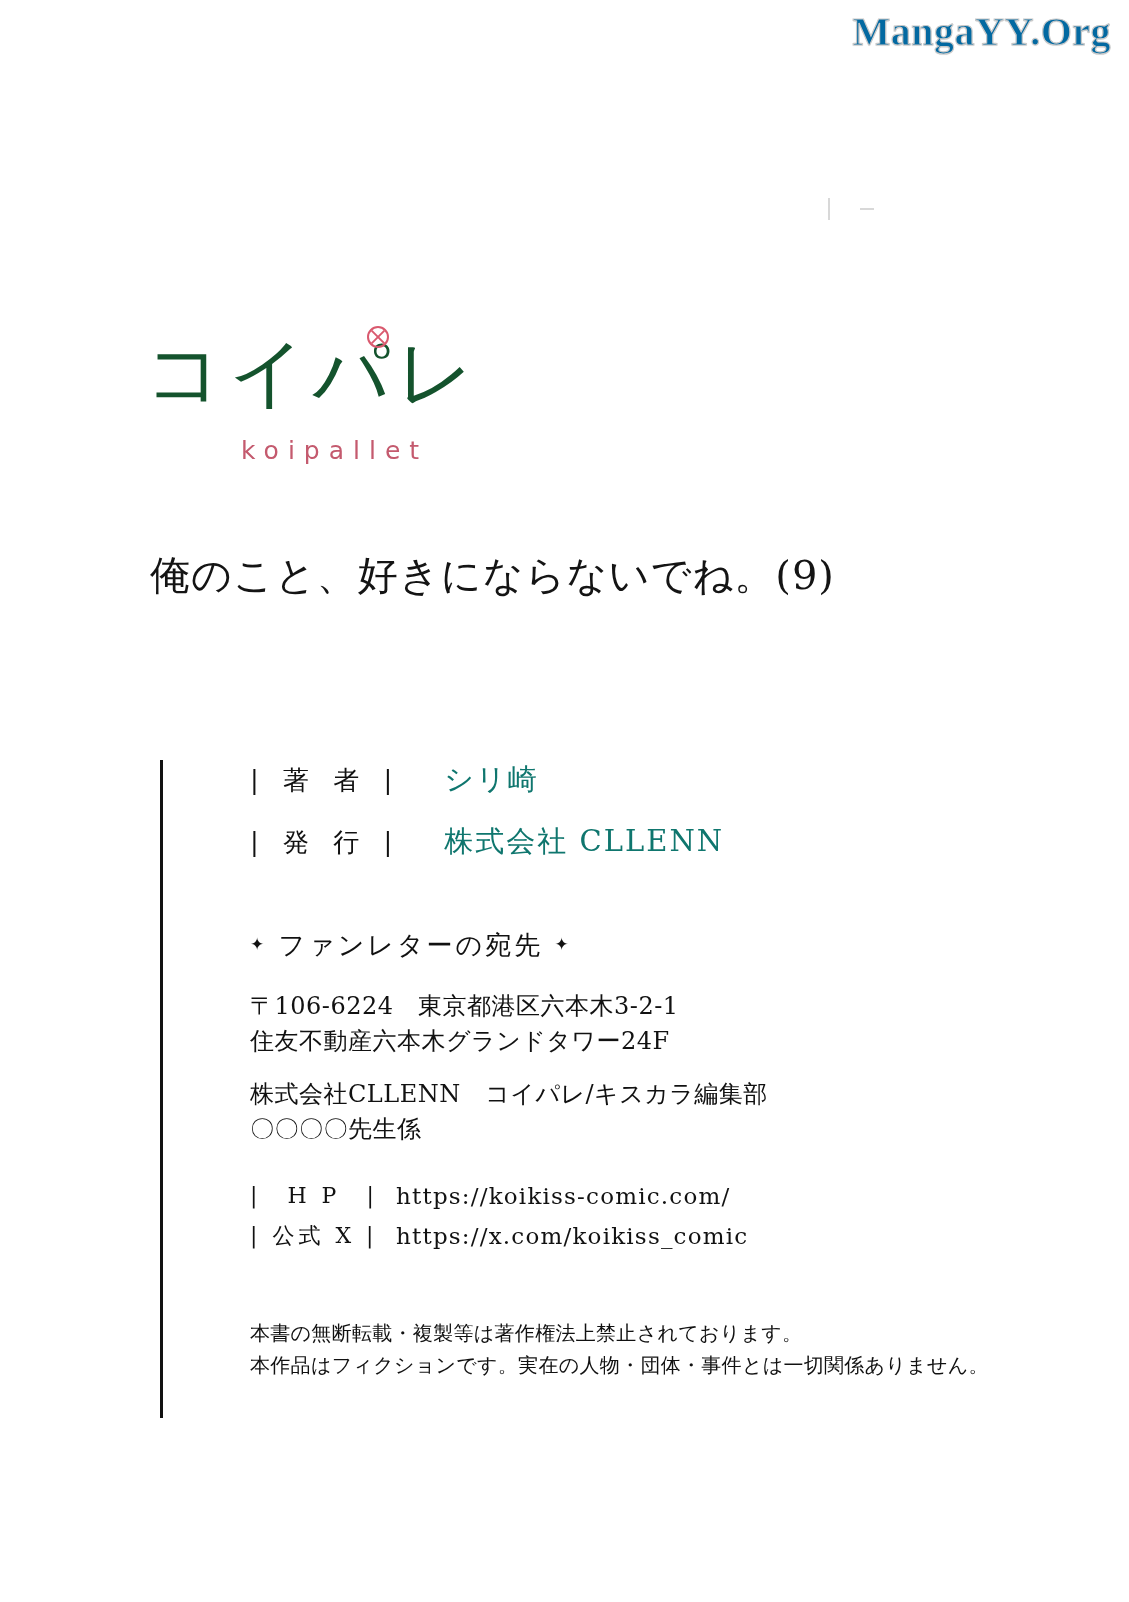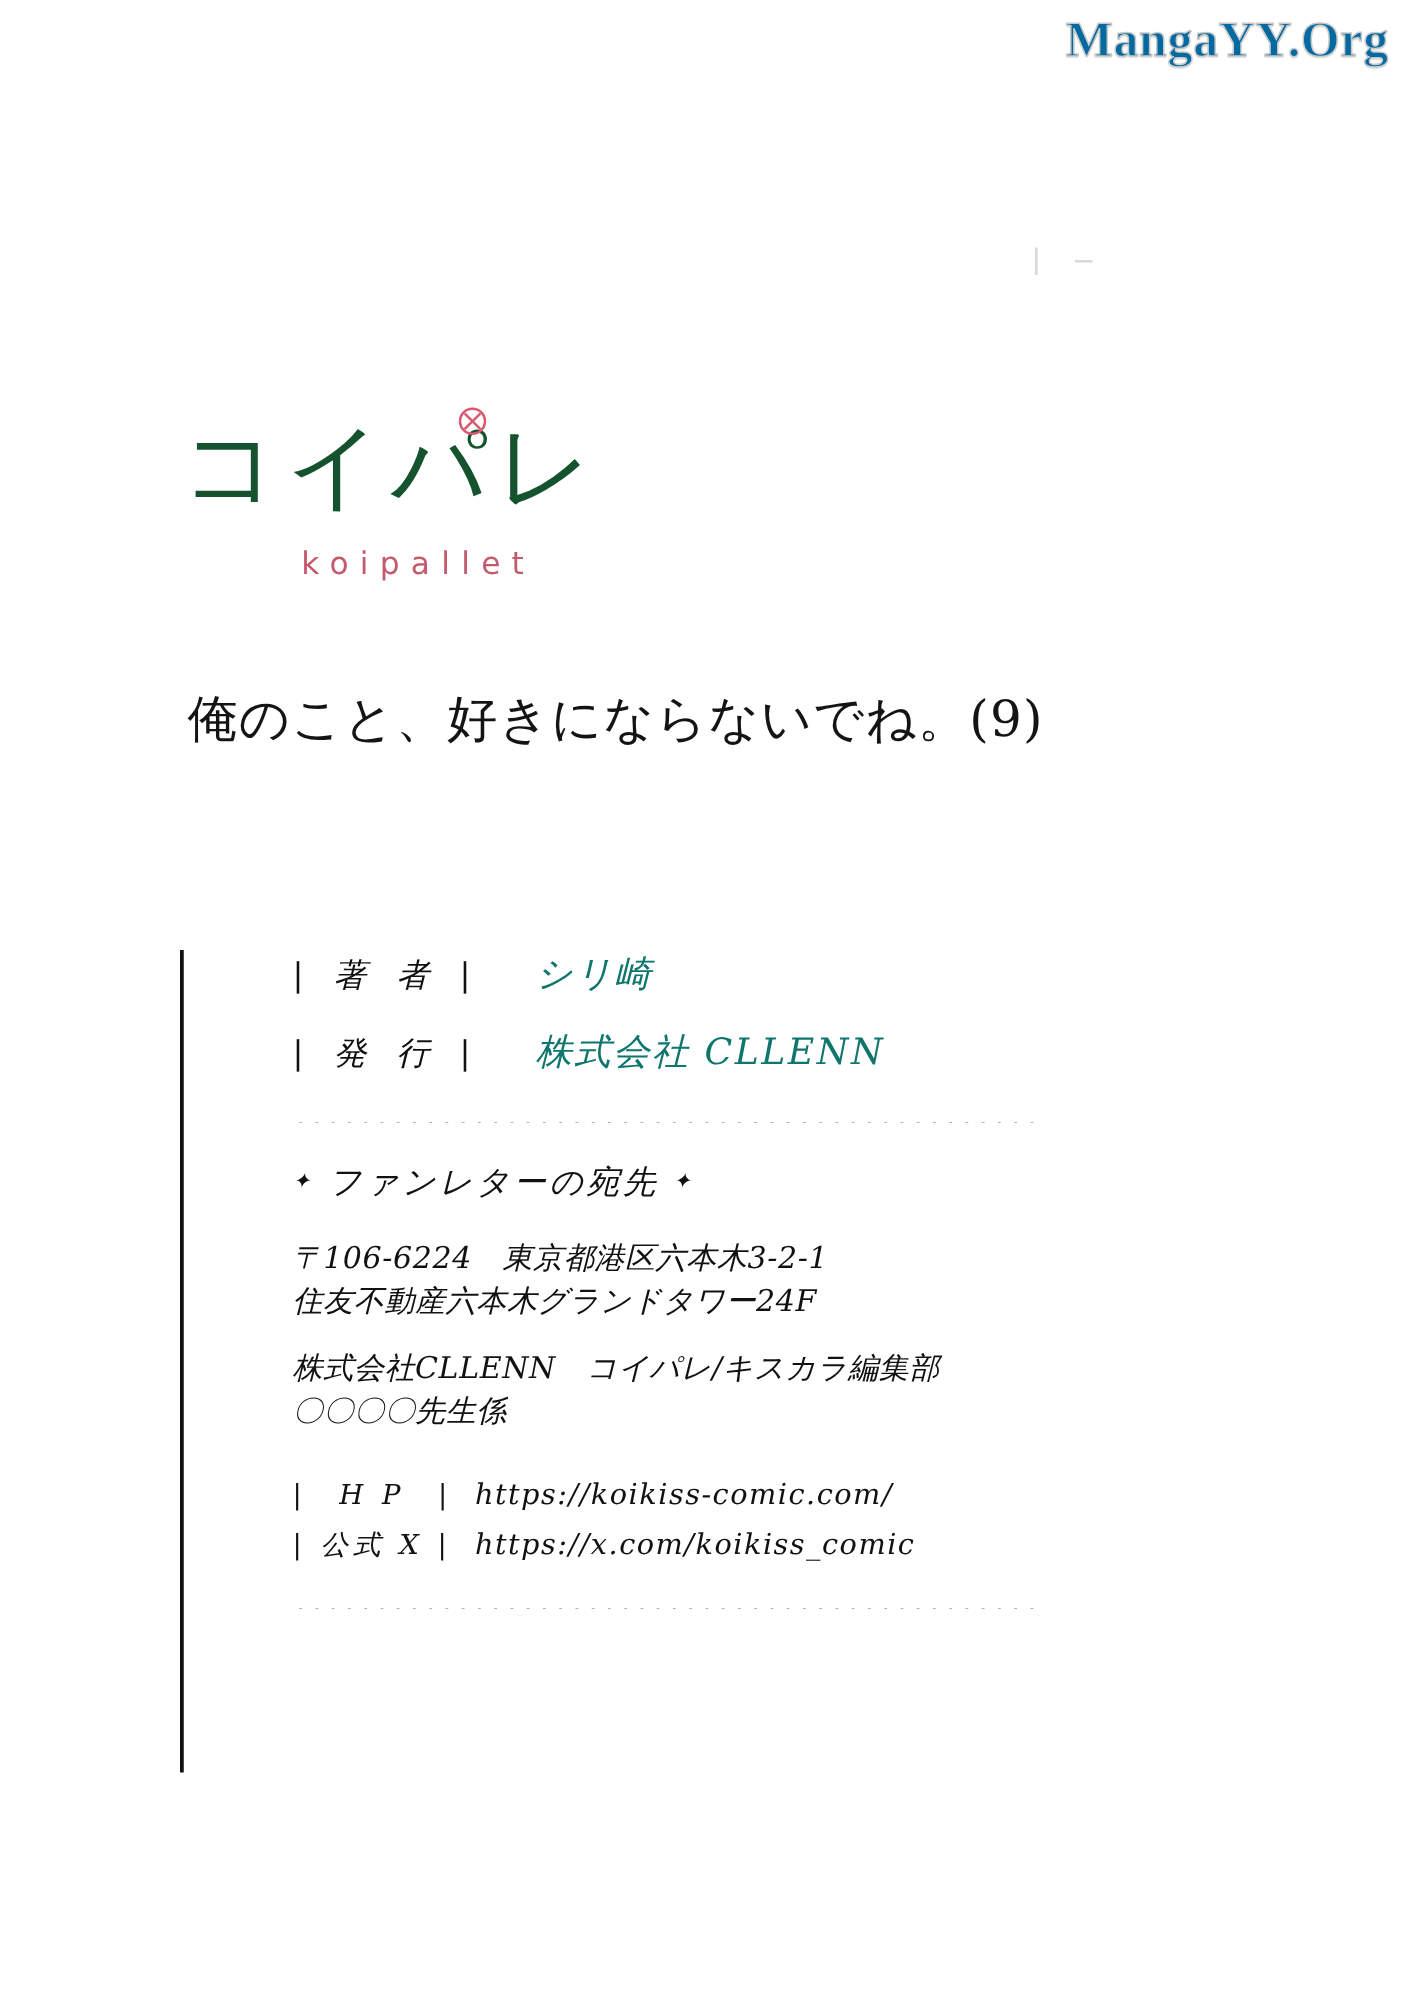--- a/index.html
+++ b/index.html
@@ -96,24 +96,23 @@
     font-family: "DejaVu Serif", serif;
     font-size: 40px;
     letter-spacing: 1px;
     color: #141414;
     white-space: nowrap;
   }
 
   
   .colophon {
     position: absolute;
-    left: 144px;
+    left: 160px;
     top: 760px;
     width: 760px;
-    font-style: italic;
   }
   .vrule {
     position: absolute;
     left: 0;
     top: 0;
     width: 3px;
     height: 658px;
     background: #111;
   }
   .cbody {
@@ -266,15 +265,19 @@
         <span class="link-url">https://koikiss-comic.com/</span>
       </div>
       <div class="link-row">
         <span class="link-label">| 公式 X |</span>
         <span class="link-url">https://x.com/koikiss_comic</span>
       </div>
     </div>
 
     <div class="dotted"></div>
 
+    <div class="notice">
+      <div>本書の無断転載・複製等は著作権法上禁止されております。</div>
+      <div>本作品はフィクションです。実在の人物・団体・事件とは一切関係ありません。</div>
+    </div>
 
   </div>
 </div>
 
 </body></html>

